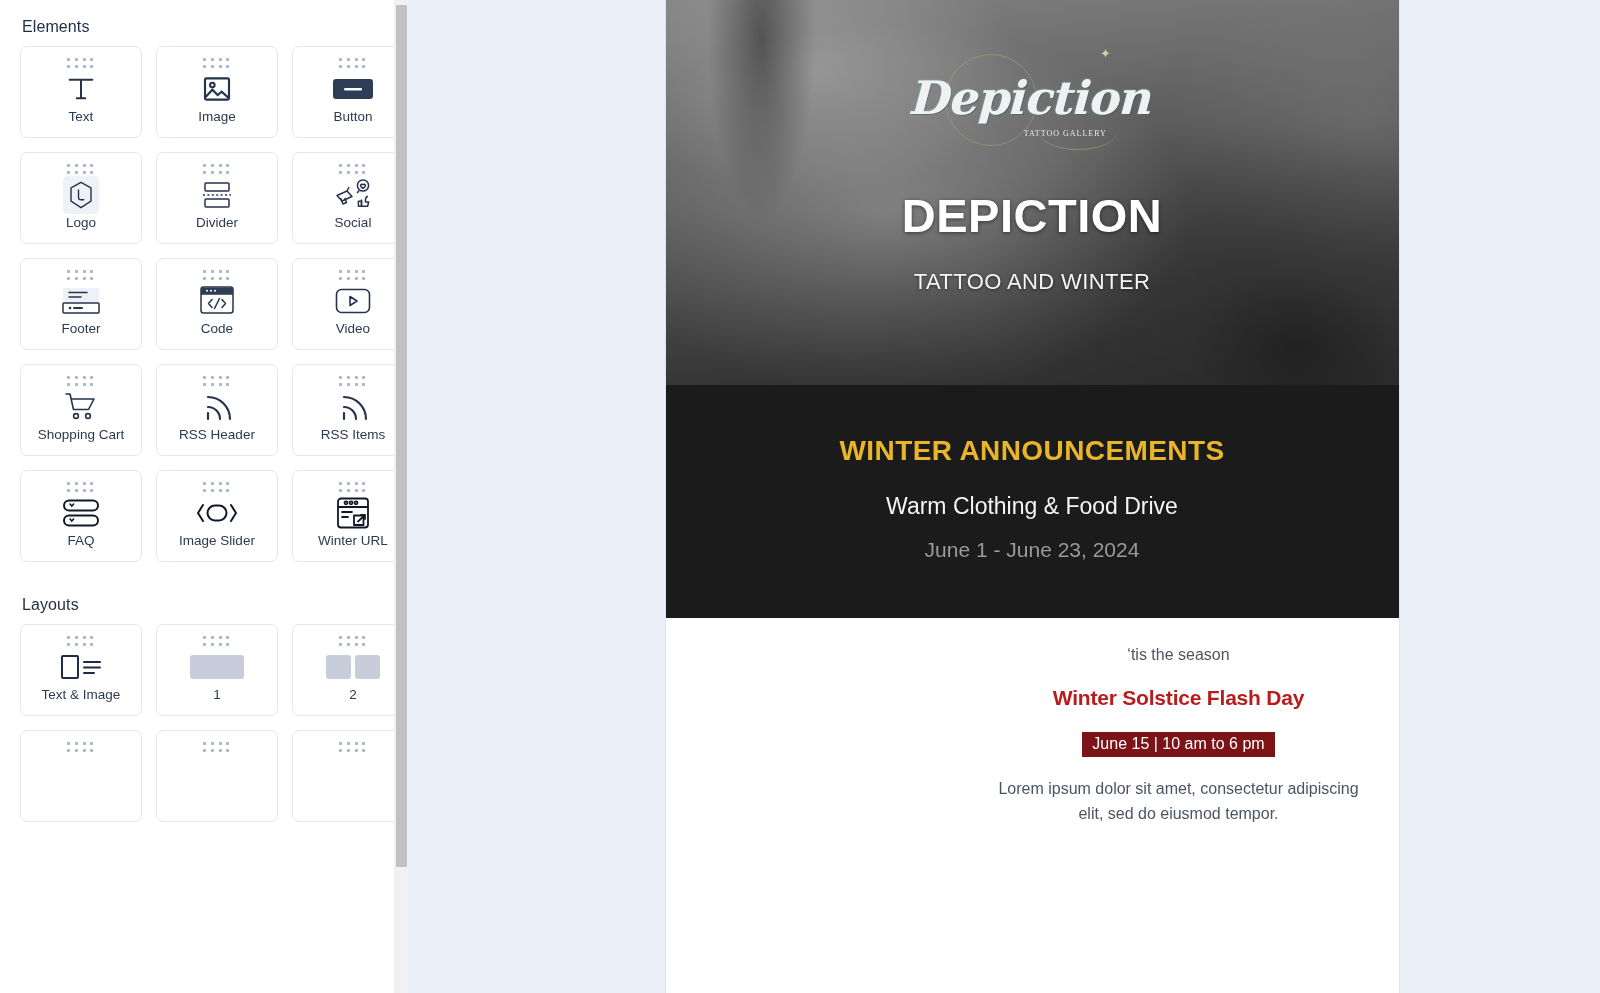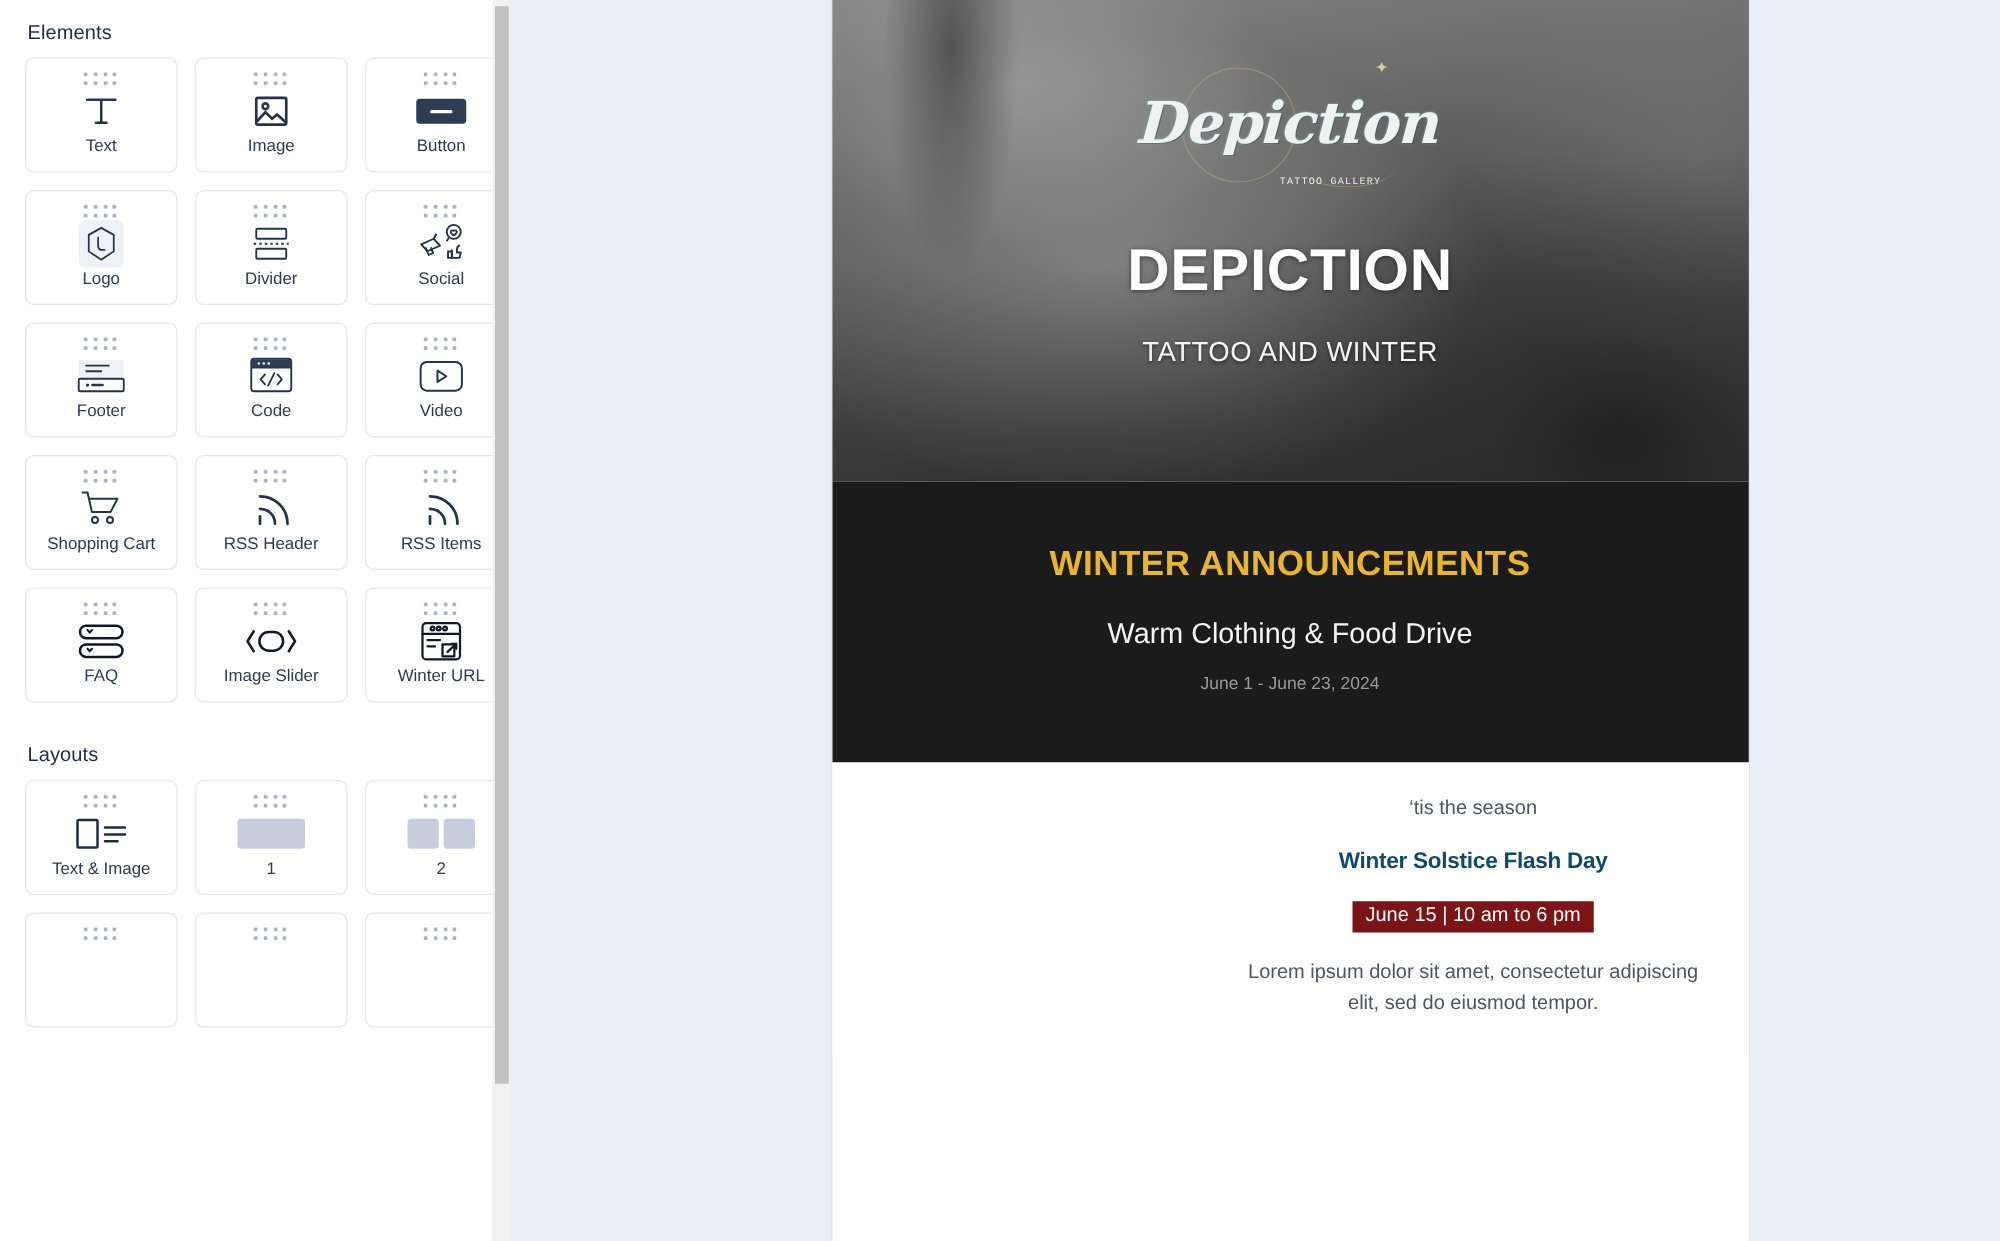--- a/index.html
+++ b/index.html
@@ -169,23 +169,23 @@
     font-weight: 700;
     font-size: 46px;
     color: #eef3f2;
     letter-spacing: -1px;
     text-shadow: 0 0 2px rgba(140,200,200,.9), 1px 1px 0 rgba(0,0,0,.35);
     line-height: 1;
     transform: skewX(-4deg);
   }
   .brand-logo .sub {
     position: absolute;
-    bottom: 4px; left: 50%;
+    bottom: 16px; left: 50%;
     transform: translateX(-10%);
-    font-family: Liberation Mono, monospace;
+    font-family: Liberation Serif, serif;
     font-size: 8px;
     letter-spacing: 1px;
     color: #e6ebe9;
     white-space: nowrap;
   }
   .brand-logo .flourish {
     position: absolute;
     left: 8px; top: 12px;
     width: 92px; height: 92px;
     border: 1px solid rgba(196,168,110,.45);
@@ -232,21 +232,21 @@
     letter-spacing: .4px;
   }
   .announce h3 {
     margin-top: 26px;
     font-size: 23px;
     font-weight: 400;
     color: #f4f4f4;
   }
   .announce .dates {
     margin-top: 18px;
-    font-size: 14px;
+    font-size: 21px;
     color: #9a9a9a;
   }
   .announce p {
     margin-top: 22px;
     font-size: 16px;
     line-height: 1.62;
     color: #f1f1f1;
     max-width: 600px;
     margin-left: auto; margin-right: auto;
   }
@@ -287,23 +287,23 @@
     flex: 1;
     padding: 28px 38px 30px;
     text-align: center;
   }
   .kicker {
     font-size: 16px;
     color: #4b5563;
   }
   .col-text h3 {
     margin-top: 22px;
-    font-size: 18px;
+    font-size: 21px;
     font-weight: 700;
-    color: #0c4a6e;
+    color: #b91c1c;
     letter-spacing: -.2px;
   }
   .badge {
     display: inline-block;
     margin-top: 22px;
     background: #7b1317;
     color: #ffffff;
     font-size: 16px;
     padding: 3px 10px 4px;
   }

